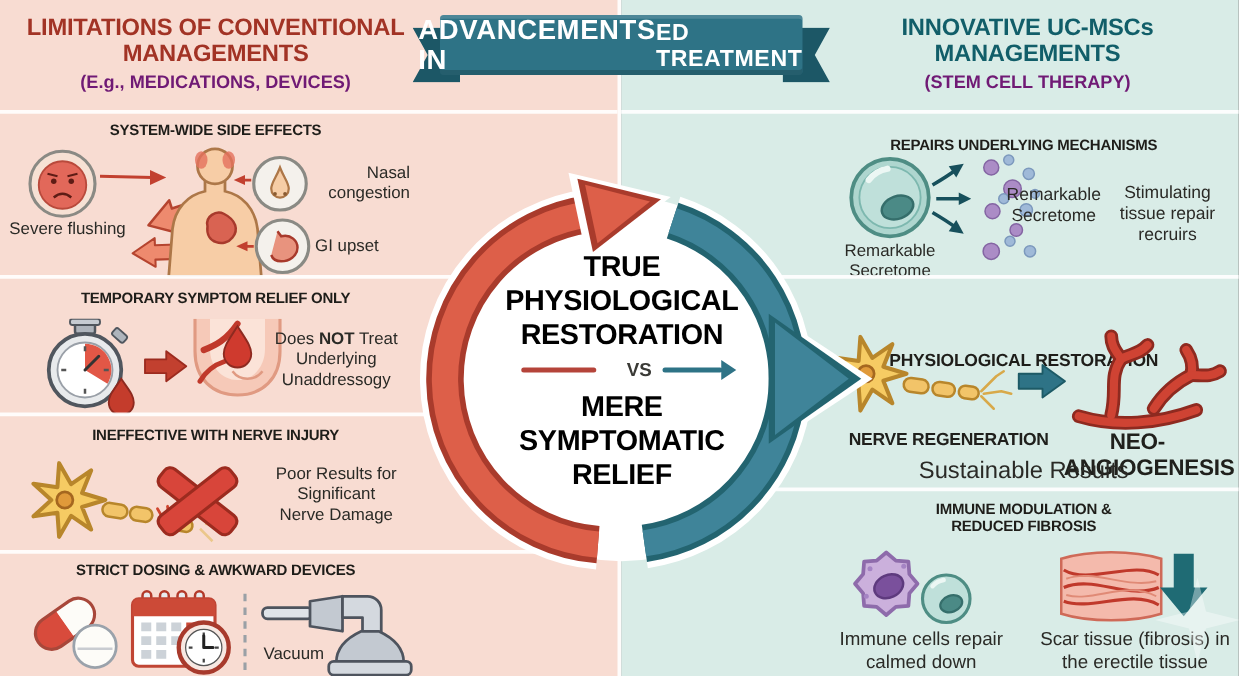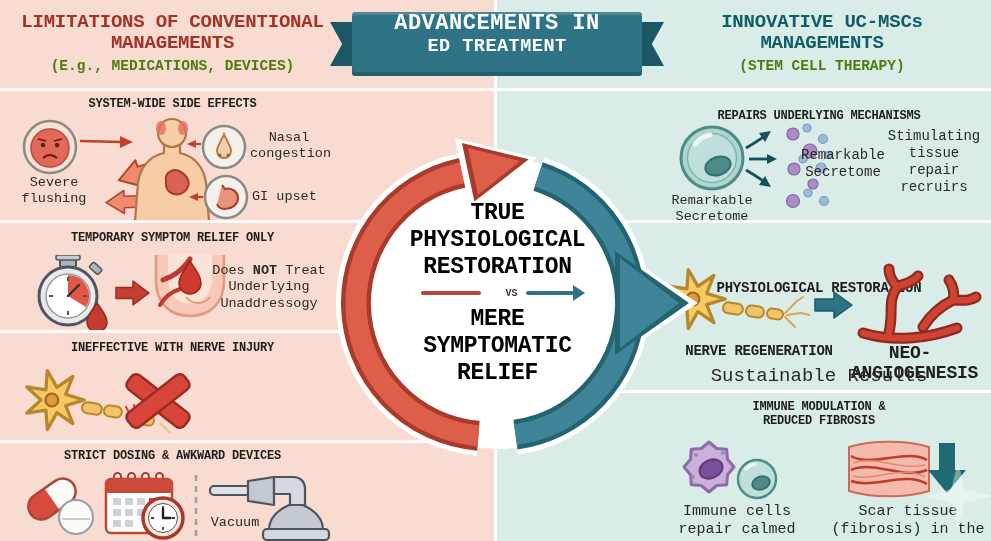--- a/index.html
+++ b/index.html
@@ -1,44 +1,44 @@
 <!DOCTYPE html>
 <html><head>
 <meta charset="utf-8">
 <style>
   html,body{margin:0;padding:0;background:#888;}
   .stage{position:relative;width:991px;height:541px;overflow:hidden;
-    font-family:Liberation Mono, monospace;color:#26261f;}
+    font-family:Liberation Sans, sans-serif;color:#26261f;}
   .abs{position:absolute;}
   .half{position:absolute;top:0;height:541px;}
   .left-half{left:0;width:497px;background:#f8dcd2;border-right:3px solid rgba(255,255,255,.9);box-sizing:border-box;}
   .right-half{left:497px;width:494px;background:#d9ece7;}
   .sec{position:relative;box-sizing:border-box;border-top:3px solid rgba(255,255,255,.9);}
   .hdr{position:relative;box-sizing:border-box;height:88px;border-top:none;}
   .sec-heading{font-weight:700;font-size:12px;letter-spacing:-.2px;color:#1e1d19;text-align:center;line-height:1.15;}
   .lwrap{width:345px;}
   .rwrap{width:340px;margin-left:152px;}
   .lbl{font-size:13.5px;line-height:1.22;color:#2a2a26;text-align:center;}
   .lbl-bold{font-size:13.5px;font-weight:700;color:#20201c;text-align:center;letter-spacing:-.2px;}
   .title{font-weight:700;font-size:19px;line-height:1.12;text-align:center;letter-spacing:-.2px;}
-  .subtitle{font-weight:700;font-size:14.5px;text-align:center;color:#4d7c0f;margin-top:3px;}
+  .subtitle{font-weight:700;font-size:14.5px;text-align:center;color:#701a75;margin-top:3px;}
   svg{display:block;}
   
   .tail{position:absolute;background:#1c5766;}
-  .banner-main{position:absolute;left:352px;top:12px;width:290px;height:64px;background:#2e7386;
+  .banner-main{position:absolute;left:352px;top:12px;width:290px;height:48px;background:#2e7386;
     border-radius:3px;box-shadow:inset 0 3px 0 rgba(255,255,255,.15), inset 0 -4px 0 rgba(0,0,0,.18);
-    display:flex;flex-direction:column;align-items:center;justify-content:flex-start;z-index:7;}
+    display:flex;flex-direction:row;align-items:center;justify-content:flex-end;z-index:7;}
   .banner-l1{color:#fff;font-weight:700;font-size:22px;letter-spacing:.5px;line-height:1.1;}
   .banner-l2{color:#fff;font-weight:700;font-size:18.5px;letter-spacing:.5px;line-height:1.15;}
   
   .center-text{position:absolute;left:375px;top:200px;width:245px;text-align:center;z-index:6;}
   .ct-line{font-weight:700;font-size:23px;line-height:1.17;color:#000000;letter-spacing:-.3px;}
   .vs-row{display:flex;align-items:center;justify-content:center;gap:8px;margin:7px 0;}
   .vs-line{width:60px;height:4px;background:#b5443a;border-radius:2px;}
-  .vs-word{font-weight:700;font-size:10px;color:#3a3a36;margin-left:16px;}
+  .vs-word{font-weight:700;font-size:15px;color:#3a3a36;margin-left:16px;}
   .vs-arrow{position:relative;width:48px;height:4px;background:#2e7386;border-radius:2px;}
   .vs-arrow::after{content:"";position:absolute;right:-11px;top:-6px;border-left:12px solid #2e7386;
     border-top:8px solid transparent;border-bottom:8px solid transparent;}
   .watermark{position:absolute;left:924px;top:462px;width:68px;height:68px;background:rgba(255,255,255,.38);
     clip-path:polygon(50% 0,60% 40%,100% 50%,60% 60%,50% 100%,40% 60%,0 50%,40% 40%);z-index:8;}
 </style>
 </head>
 <body>
 
 <div class="stage">
@@ -93,21 +93,21 @@
             <polygon points="187,27 196,23 196,31" fill="#c2402f"></polygon>
           </g>
           <g>
             <circle cx="226" cy="80" r="21" fill="#f4f1ec" stroke="#8a8a84" stroke-width="2.5"></circle>
             <path d="M222,68 l3,4 c8,-2 13,4 13,9 c0,7 -7,11 -13,11 c-4,0 -7,-2 -8,-5" fill="#e8937e" stroke="#a83a2c" stroke-width="2"></path>
             <line x1="203" y1="80" x2="195" y2="80" stroke="#c2402f" stroke-width="2.2"></line>
             <polygon points="189,80 198,76 198,84" fill="#c2402f"></polygon>
           </g>
         </svg>
         <div class="abs lbl" style="left:6px;top:58px;width:96px;">Severe flushing</div>
-        <div class="abs lbl" style="left:250px;top:13px;width:78px;text-align:center;">Nasal congestion</div>
+        <div class="abs lbl" style="left:250px;top:13px;width:78px;text-align:right;">Nasal congestion</div>
         <div class="abs lbl" style="left:252px;top:72px;width:80px;text-align:left;">GI upset</div>
       </div>
     </div>
 
     <div class="sec" style="height:110px;">
       <div class="lwrap sec-heading" style="padding-top:9px;">TEMPORARY SYMPTOM RELIEF ONLY</div>
       <div class="abs" style="left:0;top:32px;width:497px;height:76px;">
         <svg class="abs" style="left:0;top:0;" width="497" height="76" viewBox="0 0 497 76">
           <g>
             <rect x="60" y="3" width="16" height="9" rx="2" fill="#aeb4bc" stroke="#50565e" stroke-width="2"></rect>
@@ -156,20 +156,25 @@
             <rect x="104" y="43" width="18" height="11" rx="5.5" transform="rotate(9 113 48)" fill="#f2c469" stroke="#b8862b" stroke-width="2"></rect>
             <path d="M126,44 l4,7 M134,42 l1,8 M142,49 l-5,6" stroke="#d0452f" stroke-width="2.2" stroke-linecap="round"></path>
             <rect x="138" y="52" width="16" height="10" rx="5" transform="rotate(10 146 57)" fill="#f2c469" stroke="#b8862b" stroke-width="2"></rect>
             <path d="M162,52 l14,-10 M164,56 l16,2 M160,60 l10,10" stroke="#e8c37a" stroke-width="2" opacity=".8"></path>
           </g>
           <g transform="translate(158,38)">
             <rect x="-36" y="-9" width="72" height="18" rx="6" transform="rotate(38)" fill="#d8453a" stroke="#9c2b1f" stroke-width="2.5"></rect>
             <rect x="-36" y="-9" width="72" height="18" rx="6" transform="rotate(-38)" fill="#d8453a" stroke="#9c2b1f" stroke-width="2.5"></rect>
           </g>
         </svg>
+        <div class="abs lbl" style="left:205px;top:8px;width:128px;">
+          <div>Poor Results for</div>
+          <div>Significant</div>
+          <div>Nerve Damage</div>
+        </div>
       </div>
     </div>
 
     <div class="sec" style="height:101px;">
       <div class="lwrap sec-heading" style="padding-top:7px;">STRICT DOSING &amp; AWKWARD DEVICES</div>
       <div class="abs" style="left:0;top:28px;width:497px;height:73px;">
         <svg class="abs" style="left:0;top:0;" width="497" height="73" viewBox="0 0 497 73">
           <g>
             <g transform="translate(52,28) rotate(-35)">
               <path d="M-26,0 a13,13 0 0 1 13,-13 h13 v26 h-13 a13,13 0 0 1 -13,-13 z" fill="#d84b3c"></path>
@@ -262,21 +267,21 @@
                 <circle cx="306" cy="42" r="4"></circle>
               <circle cx="324" cy="51" r="5"></circle>
                 <circle cx="331" cy="38" r="3.5"></circle>
                 <circle cx="311" cy="76" r="4"></circle>
               <circle cx="327" cy="84" r="4.5"></circle>
             </g>
           </g>
         </svg>
         <div class="abs lbl" style="left:158px;top:76px;width:114px;">Remarkable Secretome</div>
         <div class="abs lbl" style="left:300px;top:30px;width:92px;font-size:14px;">Remarkable Secretome</div>
-        <div class="abs lbl" style="left:386px;top:11px;width:102px;font-size:14px;">Stimulating tissue repair recruirs</div>
+        <div class="abs lbl" style="left:386px;top:28px;width:102px;font-size:14px;">Stimulating tissue repair recruirs</div>
       </div>
     </div>
 
     <div class="sec" style="height:170px;">
       <div class="rwrap sec-heading" style="padding-top:11px;font-size:14px;margin-top:46px;">PHYSIOLOGICAL RESTORATION</div>
       <div class="abs" style="left:0;top:34px;width:494px;height:136px;">
         <svg class="abs" style="left:0;top:0;" width="494" height="96" viewBox="0 0 494 96">
           <g>
             <g transform="translate(198,42) scale(1.08)" fill="#f6cb63" stroke="#b8862b" stroke-width="3" stroke-linejoin="round">
               <polygon points="28,0 10.8,5.2 17.5,21.9 2.7,11.7 -6.2,27.3 -7.5,9.4 -25.2,12.1 -12,0 -25.2,-12.1 -7.5,-9.4 -6.2,-27.3 2.7,-11.7 17.5,-21.9 10.8,-5.2"></polygon>

